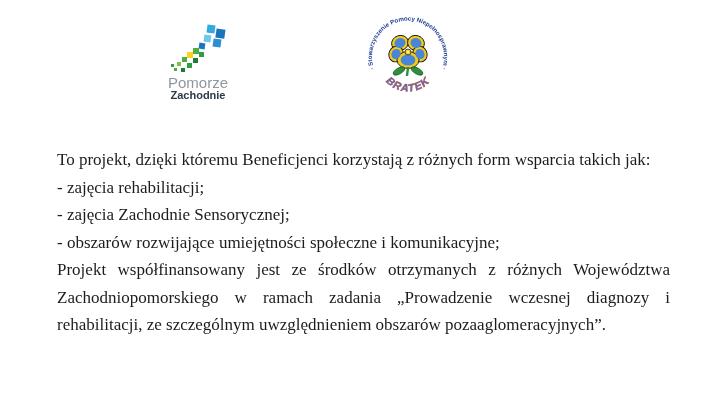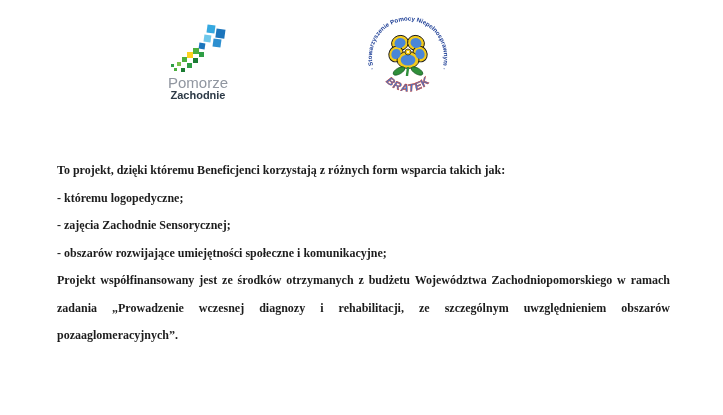--- a/index.html
+++ b/index.html
@@ -28,22 +28,22 @@
 
   
   .doc-title {
     position:absolute; left:0; right:0; top:114px;
     text-align:center;
     font-size:17px; font-weight:bold;
     line-height:24px;
     letter-spacing:0.2px;
   }
   .doc-body {
-    position:absolute; left:57px; width:613px; top:157px;
-    font-size:12px; line-height:27.5px;font-weight:bold;
+    position:absolute; left:57px; width:613px; top:146px;
+    font-size:17px; line-height:27.5px;
   }
   .doc-body p { margin:0; padding:0; }
   .closing { text-align:justify; }
 </style>
 </head>
 <body>
 
 <div class="page">
 
   <div class="logo-pz">
@@ -102,19 +102,19 @@
 
       <text font-family="Liberation Sans, DejaVu Sans, sans-serif" font-size="10.5" font-weight="bold" font-style="italic" fill="#3f7ad0" stroke="#cc3322" stroke-width="0.4" letter-spacing="1">
         <textPath href="#arcBottom" startOffset="50%" text-anchor="middle" textLength="50" lengthAdjust="spacingAndGlyphs">BRATEK</textPath>
       </text>
     </svg>
   </div>
 
 
   <div class="doc-body">
     <p>To projekt, dzięki któremu Beneficjenci korzystają z różnych form wsparcia takich jak:</p>
-    <p>- któremu logopedyczne;</p>
+    <p>- zajęcia rehabilitacji;</p>
     <p>- zajęcia Zachodnie Sensorycznej;</p>
     <p>- obszarów rozwijające umiejętności społeczne i komunikacyjne;</p>
-    <p class="closing">Projekt współfinansowany jest ze środków otrzymanych z budżetu Województwa Zachodniopomorskiego w ramach zadania „Prowadzenie wczesnej diagnozy i rehabilitacji, ze szczególnym uwzględnieniem obszarów pozaaglomeracyjnych”.</p>
+    <p class="closing">Projekt współfinansowany jest ze środków otrzymanych z różnych Województwa Zachodniopomorskiego w ramach zadania „Prowadzenie wczesnej diagnozy i rehabilitacji, ze szczególnym uwzględnieniem obszarów pozaaglomeracyjnych”.</p>
   </div>
 
 </div>
 
 </body></html>

